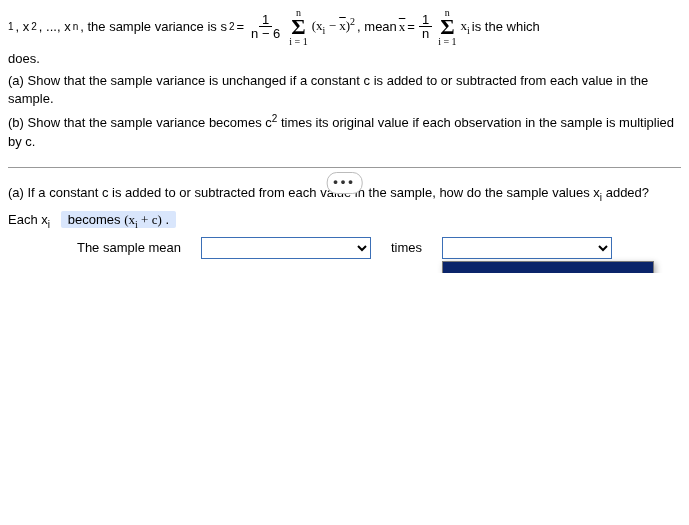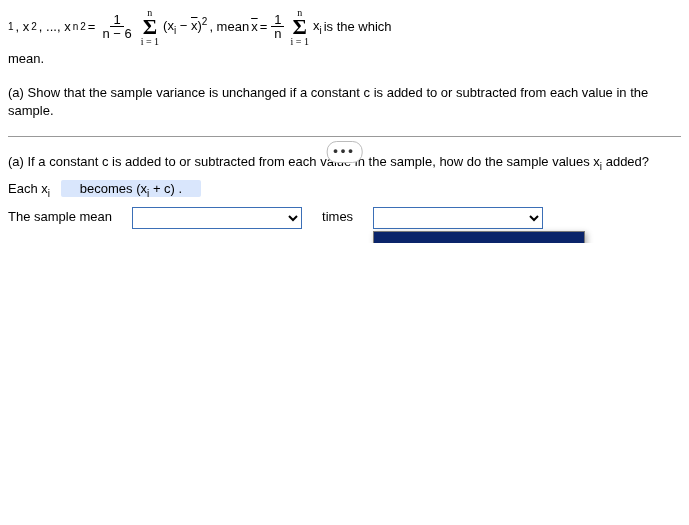--- a/index.html
+++ b/index.html
@@ -4,55 +4,56 @@
 <style>
   body {
     font-family: Arial, sans-serif;
     font-size: 13px;
     margin: 0;
     padding: 8px;
     width: 673px;
     color: #000;
   }
   .content { line-height: 1.4; }
-  .math { font-family: Liberation Sans, sans-serif; }
+  .math { font-family: Liberation Serif, serif; }
   .sub { vertical-align: sub; font-size: 10px; }
   .sup { vertical-align: super; font-size: 10px; }
   .ov { text-decoration: overline; }
   .intro { display: flex; flex-wrap: wrap; align-items: center; gap: 2px; margin-bottom: 4px;}
   .frac { display: inline-flex; flex-direction: column; align-items: center; vertical-align: middle; line-height:1; margin: 0 2px;}
   .frac .fn { border-bottom: 1px solid #000; padding: 0 3px; }
   .frac .fd { padding: 0 3px; }
   .summ { display: inline-flex; flex-direction: column; align-items: center; vertical-align: middle; line-height:0.9; font-family: "Times New Roman", serif; margin: 0 2px;}
   .summ .st, .summ .sb { font-size: 10px; }
   .summ .sig { font-size: 22px; font-weight: bold;}
   hr.divider { border: none; border-top: 1px solid #999; margin: 16px 0; position: relative;}
   .dots-wrap { position: relative; height: 0;}
   .dots { position: absolute; left: 50%; top: -12px; transform: translateX(-50%); background: #fff; padding: 0 6px; letter-spacing: 3px; color: #333; border:1px solid #bbb; border-radius: 10px; height: 20px; line-height: 18px; font-weight: bold;}
-  .highlight { background: #d9e6fc; padding: 1px 19px; border-radius: 2px;}
+  .highlight { background: #d9e6fc; padding: 1px 7px; border-radius: 2px;}
   select.ans { border: 1px solid #3b6fb6; height: 22px; background: #fff; }
   .row { margin: 6px 0; }
-  .q-row { display: flex; align-items: center; gap: 20px; }
+  .q-row { display: flex; align-items: center; gap: 20px; justify-content: center; }
   .dropdown-open { position: relative; display:inline-block; }
   .dd-list { position: absolute; top: 24px; left: 0; background: #fff; border: 1px solid #7a7a7a; box-shadow: 2px 2px 6px rgba(0,0,0,0.3); width: 210px; z-index: 10;}
   .dd-list div { padding: 8px 10px; font-size: 12px; white-space: nowrap;}
   .dd-list .sel { background: #0a246a; color: #0a246a; height: 8px; padding: 4px 10px;}
-  .part { margin: 16px 0;}
+  .part { margin: 4px 0;}
   section { margin-top: 14px;}
 </style>
 </head>
 <body>
 
 <div class="content">
   <div class="intro">
       <span class="sub">1</span>
       <span>, x</span>
       <span class="sub">2</span>
       <span>, ..., x</span>
       <span class="sub">n</span>
+      <span>, the sample variance is s</span>
       <span class="sup">2</span>
       <span> = </span>
     <span class="frac">
         <span class="fn">1</span>
         <span class="fd">n − 6</span>
       </span>
     <span class="summ">
         <span class="st">n</span>
         <span class="sig">Σ</span>
         <span class="sb">i = 1</span>
@@ -66,23 +67,26 @@
         <span class="fd">n</span>
       </span>
     <span class="summ">
         <span class="st">n</span>
         <span class="sig">Σ</span>
         <span class="sb">i = 1</span>
       </span>
     <span class="math"><span> x</span><span class="sub">i</span></span>
     <span> is the which</span>
   </div>
-  <div>mean.</div>
+  <div>does.</div>
 
   <div class="part">(a) Show that the sample variance is unchanged if a constant c is added to or subtracted from each value in the sample.</div>
+  <div class="part">
+    <span>(b) Show that the sample variance becomes c</span><span class="sup">2</span><span> times its original value if each observation in the sample is multiplied by c.</span>
+  </div>
 
   <hr class="divider">
   <div class="dots-wrap">
       <span class="dots">•••</span>
     </div>
 
   <section>
     <div class="row">
       <span>(a) If a constant c is added to or subtracted from each value in the sample, how do the sample values x</span><span class="sub">i</span><span> added?</span>
     </div>

